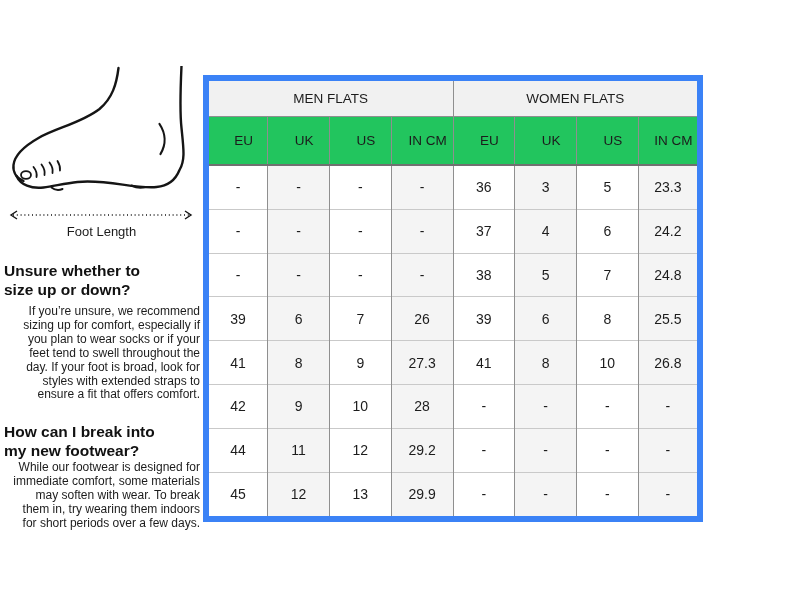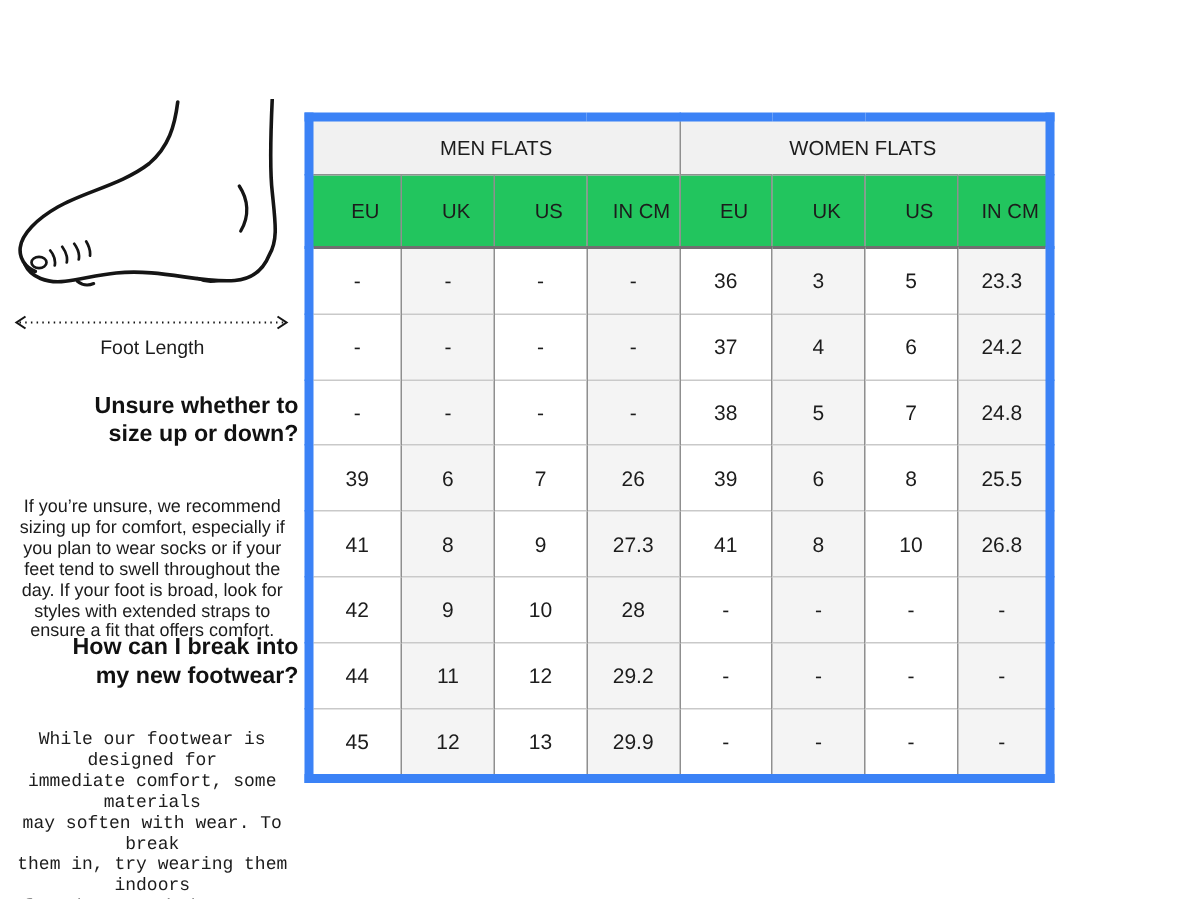--- a/index.html
+++ b/index.html
@@ -15,32 +15,32 @@
   
   .left-panel{position:absolute;left:0;top:0;width:203px;height:599px;}
   .foot-svg{position:absolute;left:9px;top:66px;width:186px;height:132px;}
   .arrow-svg{position:absolute;left:8px;top:209px;width:186px;height:12px;}
   .foot-label{
     position:absolute;left:0;top:224px;width:203px;
     text-align:center;font-size:13px;color:#1c1c1c;
   }
   .side-heading{
     position:absolute;left:4px;width:195px;
-    text-align:right;font-weight:bold;font-size:15.5px;line-height:19px;
+    text-align:left;font-weight:bold;font-size:15.5px;line-height:19px;
     white-space:pre-line;color:#111;
   }
   .side-para{
     position:absolute;left:3px;width:197px;
-    text-align:center;font-size:12px;line-height:13.9px;
-    white-space:pre-line;color:#1c1c1c;margin-top:26px;
+    text-align:right;font-size:12px;line-height:13.9px;
+    white-space:pre-line;color:#1c1c1c;
   }
   #heading-1{top:261px;}
   #para-1{top:305px;}
   #heading-2{top:422px;}
-  #para-2{top:461px;font-family:Liberation Mono, monospace;}
+  #para-2{top:461px;}
 
   
   table.size-table{
     position:absolute;left:203px;top:75px;
     width:500px;height:447px;
     border-collapse:collapse;table-layout:fixed;
     font-size:13.5px;color:#1c1c1c;
     border:6px solid #3b82f6;
   }
   .size-table td{

